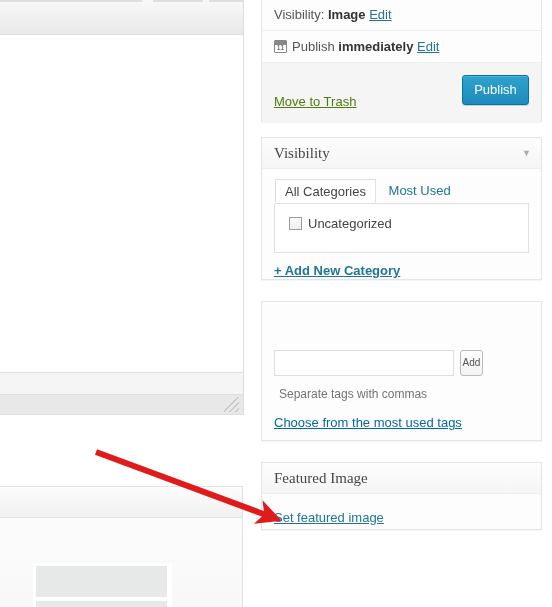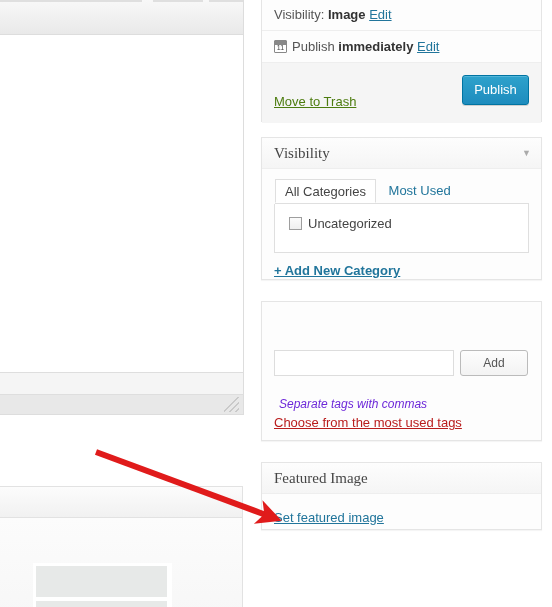--- a/index.html
+++ b/index.html
@@ -321,46 +321,45 @@
     box-sizing: border-box;
     font-family: "Liberation Sans", sans-serif;
     font-size: 13px;
     padding: 0 5px;
     color: #333;
   }
   #tag-add-button {
     position: absolute;
     left: 198px;
     top: 48px;
-    width: 68px;
+    width: 23px;
     height: 26px;
     line-height: 24px;
     text-align: center;
-    font-size: 12px;
+    font-size: 10px;
     color: #555;
     background: linear-gradient(to bottom, #fdfdfd 0%, #f3f3f3 100%);
     border: 1px solid #bbbbbb;
     border-radius: 3px;
     box-sizing: border-box;
     cursor: pointer;
   }
   #tag-hint {
     position: absolute;
     left: 17px;
-    top: 95px;
-    font-style: italic;
+    top: 85px;
     font-size: 12px;
-    color: #6d28d9;
+    color: #737373;
   }
   #tag-cloud-link {
     position: absolute;
     left: 12px;
     top: 113px;
     font-size: 13px;
-    color: #b91c1c;
+    color: #0369a1;
     text-decoration: underline;
   }
 
   
   #featured-box {
     position: absolute;
     left: 0;
     top: 463px;
     width: 281px;
     height: 68px;

